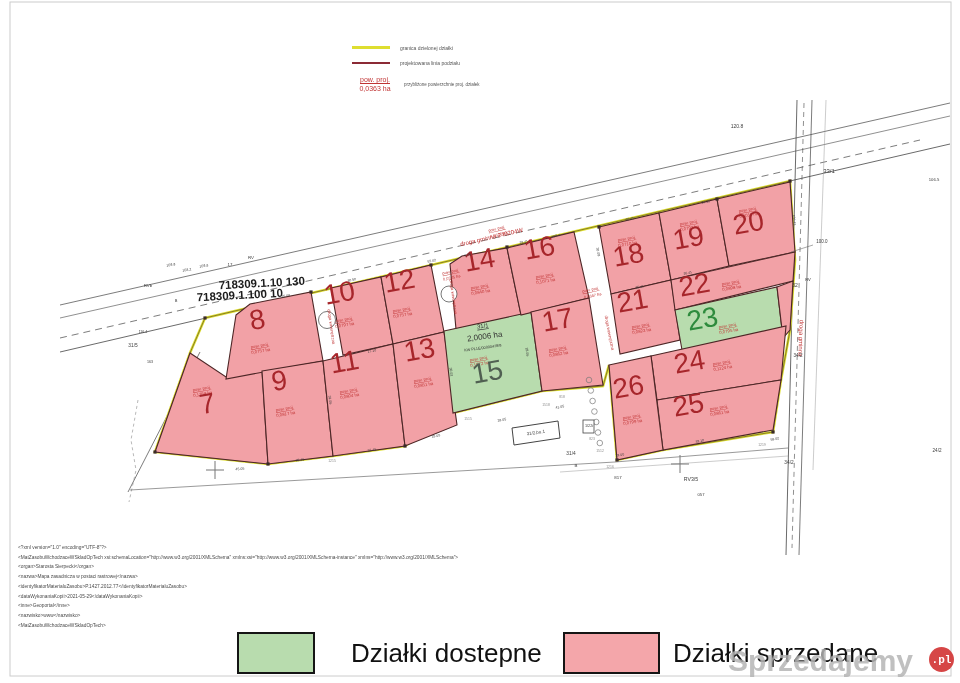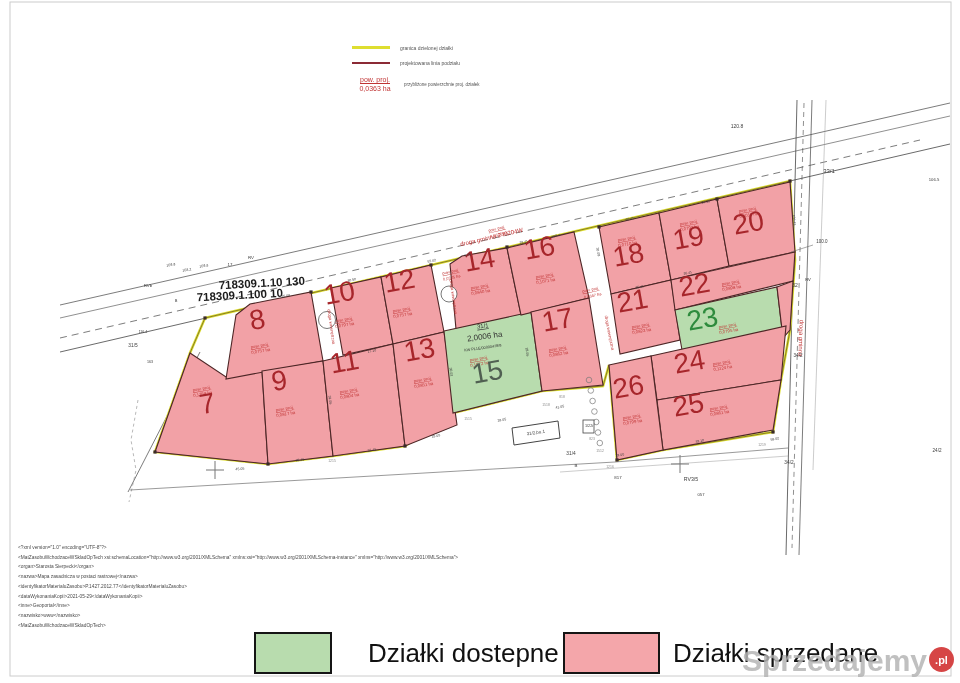--- a/index.html
+++ b/index.html
@@ -19,34 +19,34 @@
   .lt-val{font-size:7px;color:#c03333;line-height:9px;}
   .lt-desc{font-size:4.5px;color:#555;}
 
   
   .xml-block{position:absolute;left:18px;top:543px;}
   .xml-line{font-size:4.8px;line-height:9.7px;color:#4a4a4a;white-space:nowrap;}
 
   
   .legend-bottom{position:absolute;left:0;top:630px;width:960px;height:50px;}
   .lb-item{position:absolute;top:2px;display:flex;align-items:center;}
-  #lb-available{left:254px;justify-content:center;}
+  #lb-available{left:237px;justify-content:center;}
   #lb-sold{left:563px;}
   .swatch{height:42px;border:2px solid #151515;box-sizing:border-box;}
   #swatch-available{width:78px;margin-right:36px;}
   #swatch-sold{width:97px;margin-right:13px;}
   .lb-label{font-size:26px;color:#111;white-space:nowrap;}
 
   
   .watermark{position:absolute;right:6px;bottom:7px;display:flex;align-items:center;}
   .wm-text{font-size:30px;font-weight:bold;line-height:1;color:rgba(130,130,130,0.5);
            text-shadow:0 0 1px rgba(255,255,255,0.7);}
   .wm-badge{width:25px;height:25px;border-radius:50%;background:#d43d3d;color:#fff;
             font-size:11px;font-weight:bold;display:flex;align-items:center;justify-content:center;
-            margin-left:2px;margin-top:-3px;opacity:.95;}
+            margin-left:16px;margin-top:-3px;opacity:.95;font-family:Liberation Mono, monospace;}
 </style>
 </head>
 <body>
 
 <div class="page">
 
   <svg id="map-svg" viewBox="0 0 960 683">
       <rect x="10" y="2" width="941" height="674" fill="none" stroke="#cccccc" stroke-width="1"></rect>
       <polyline points="60,305 950,103" fill="none" stroke="#444" stroke-width="0.7"></polyline>
       <polyline points="60,318 950,116" fill="none" stroke="#444" stroke-width="0.6"></polyline>

